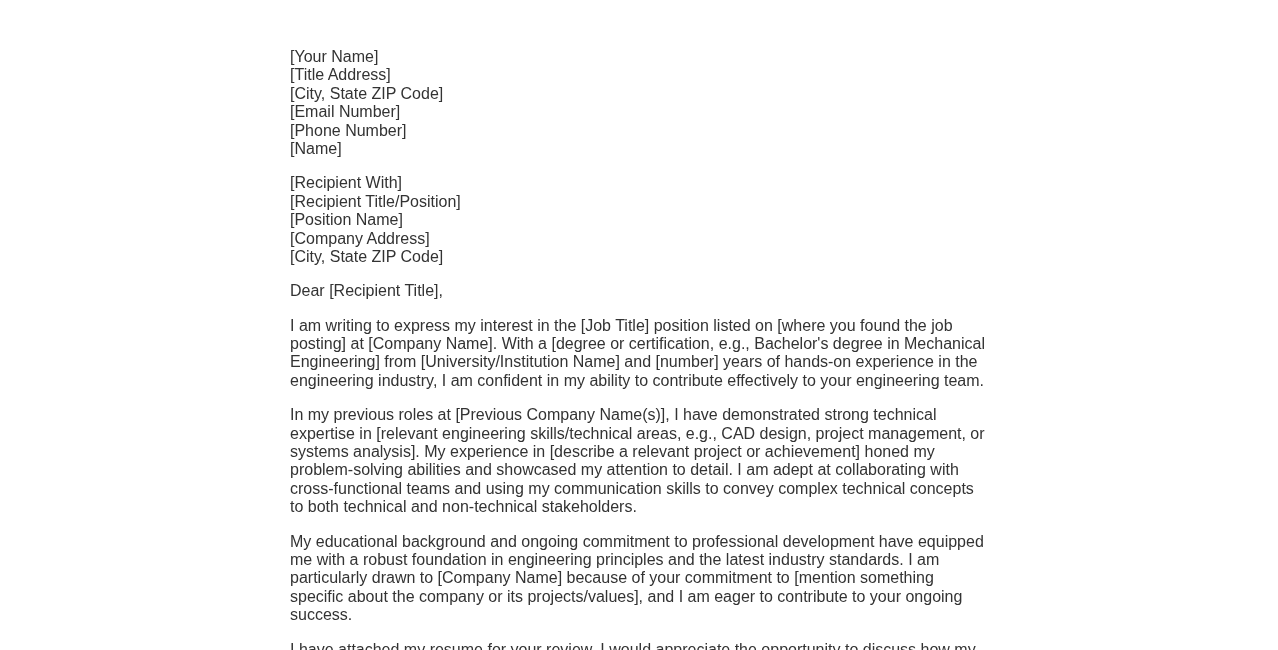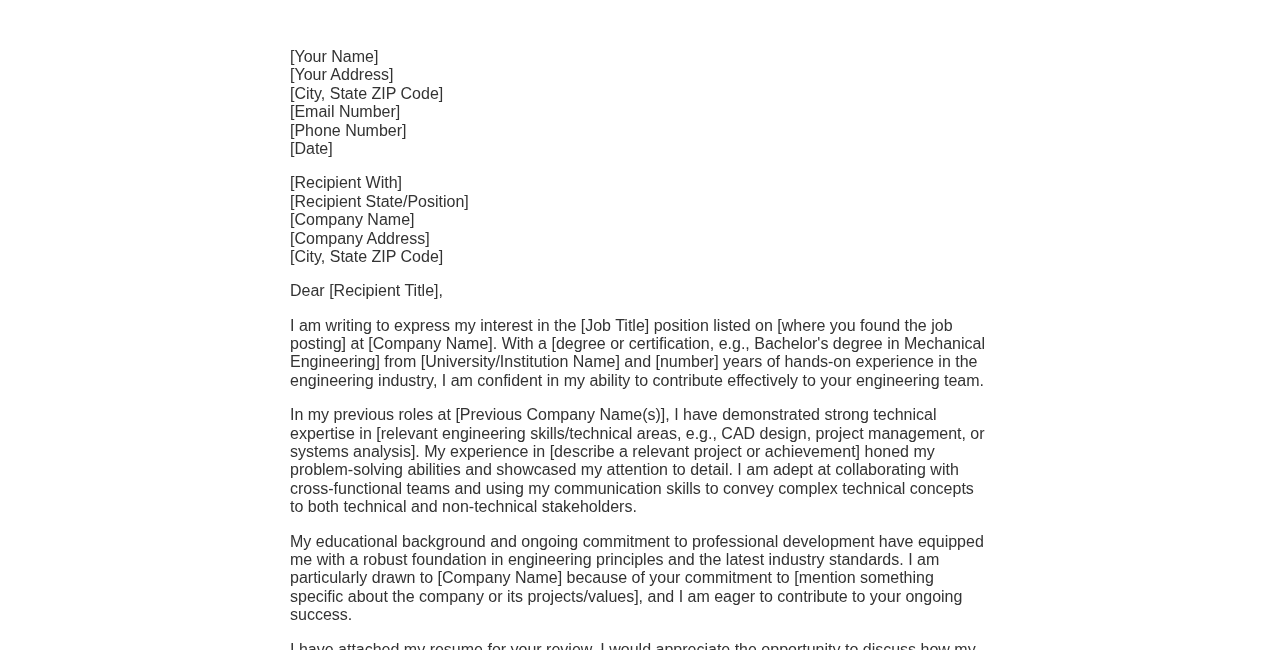--- a/index.html
+++ b/index.html
@@ -27,31 +27,31 @@
     display: block;
   }
 </style>
 </head>
 <body>
 
 <div class="letter-container">
 
   <p>
     <span class="address-line">[Your Name]</span>
-    <span class="address-line">[Your Address]</span>
+    <span class="address-line">[Title Address]</span>
     <span class="address-line">[City, State ZIP Code]</span>
     <span class="address-line">[Email Number]</span>
     <span class="address-line">[Phone Number]</span>
-    <span class="address-line">[Date]</span>
+    <span class="address-line">[Name]</span>
   </p>
 
   <p>
     <span class="address-line">[Recipient With]</span>
-    <span class="address-line">[Recipient State/Position]</span>
-    <span class="address-line">[Company Name]</span>
+    <span class="address-line">[Recipient Title/Position]</span>
+    <span class="address-line">[Position Name]</span>
     <span class="address-line">[Company Address]</span>
     <span class="address-line">[City, State ZIP Code]</span>
   </p>
 
   <p>Dear [Recipient Title],</p>
 
   <p>I am writing to express my interest in the [Job Title] position listed on [where you found the job posting] at [Company Name]. With a [degree or certification, e.g., Bachelor's degree in Mechanical Engineering] from [University/Institution Name] and [number] years of hands-on experience in the engineering industry, I am confident in my ability to contribute effectively to your engineering team.</p>
 
   <p>In my previous roles at [Previous Company Name(s)], I have demonstrated strong technical expertise in [relevant engineering skills/technical areas, e.g., CAD design, project management, or systems analysis]. My experience in [describe a relevant project or achievement] honed my problem-solving abilities and showcased my attention to detail. I am adept at collaborating with cross-functional teams and using my communication skills to convey complex technical concepts to both technical and non-technical stakeholders.</p>
 

